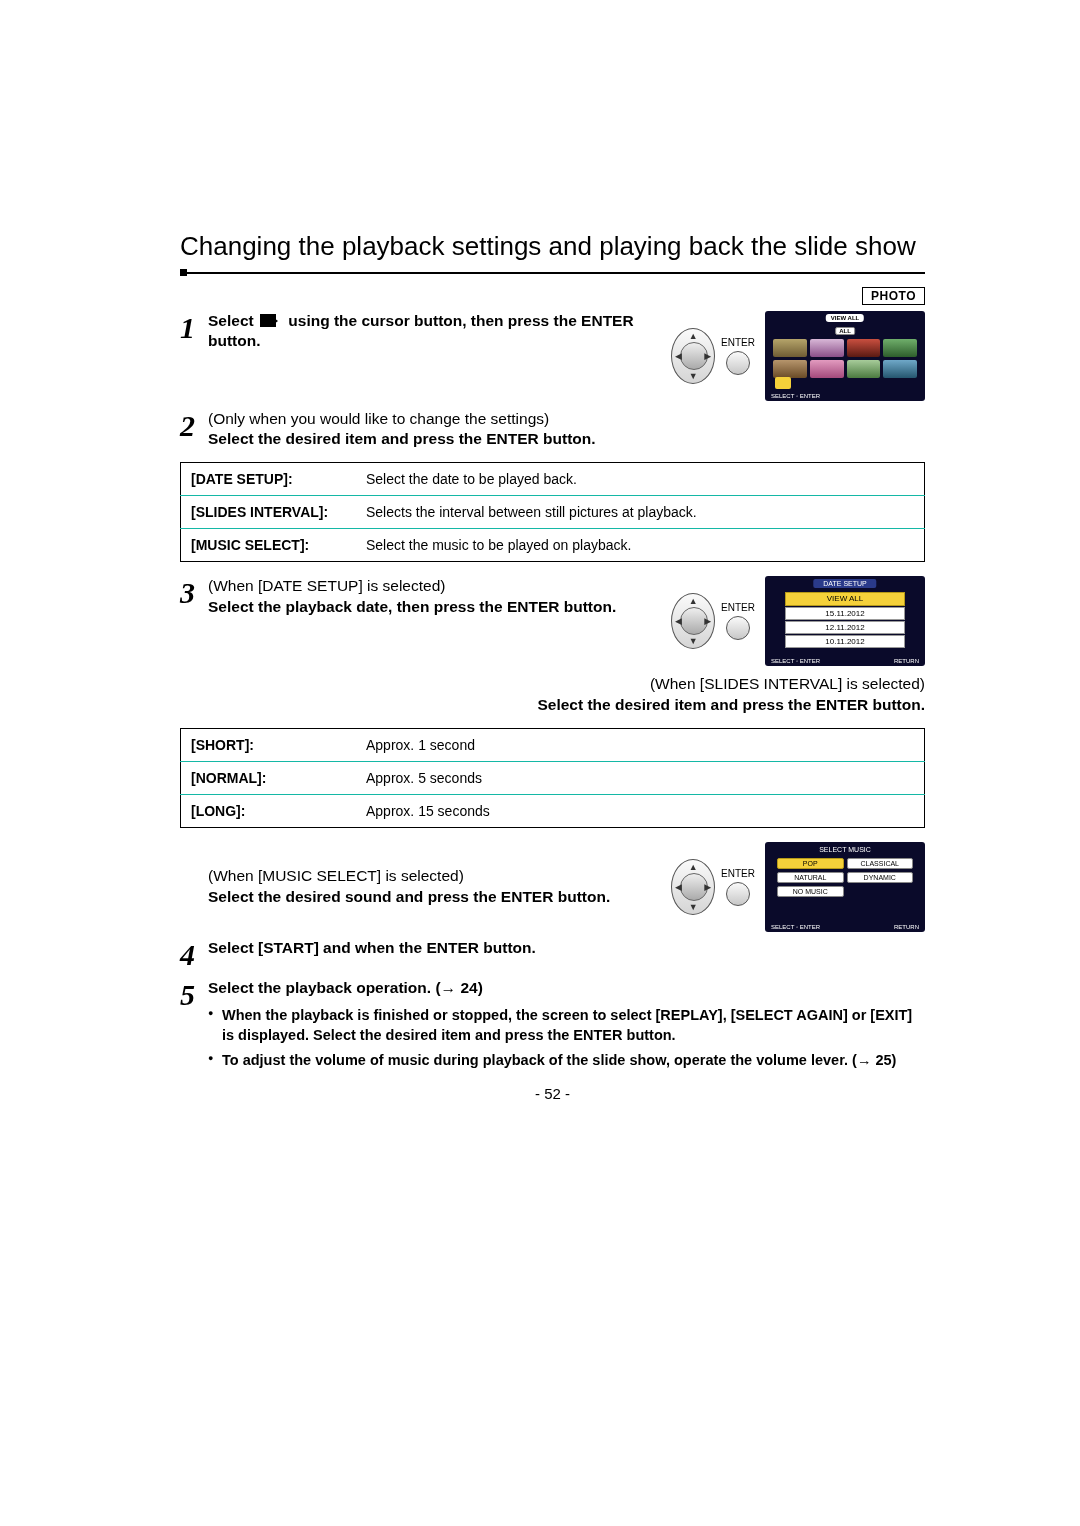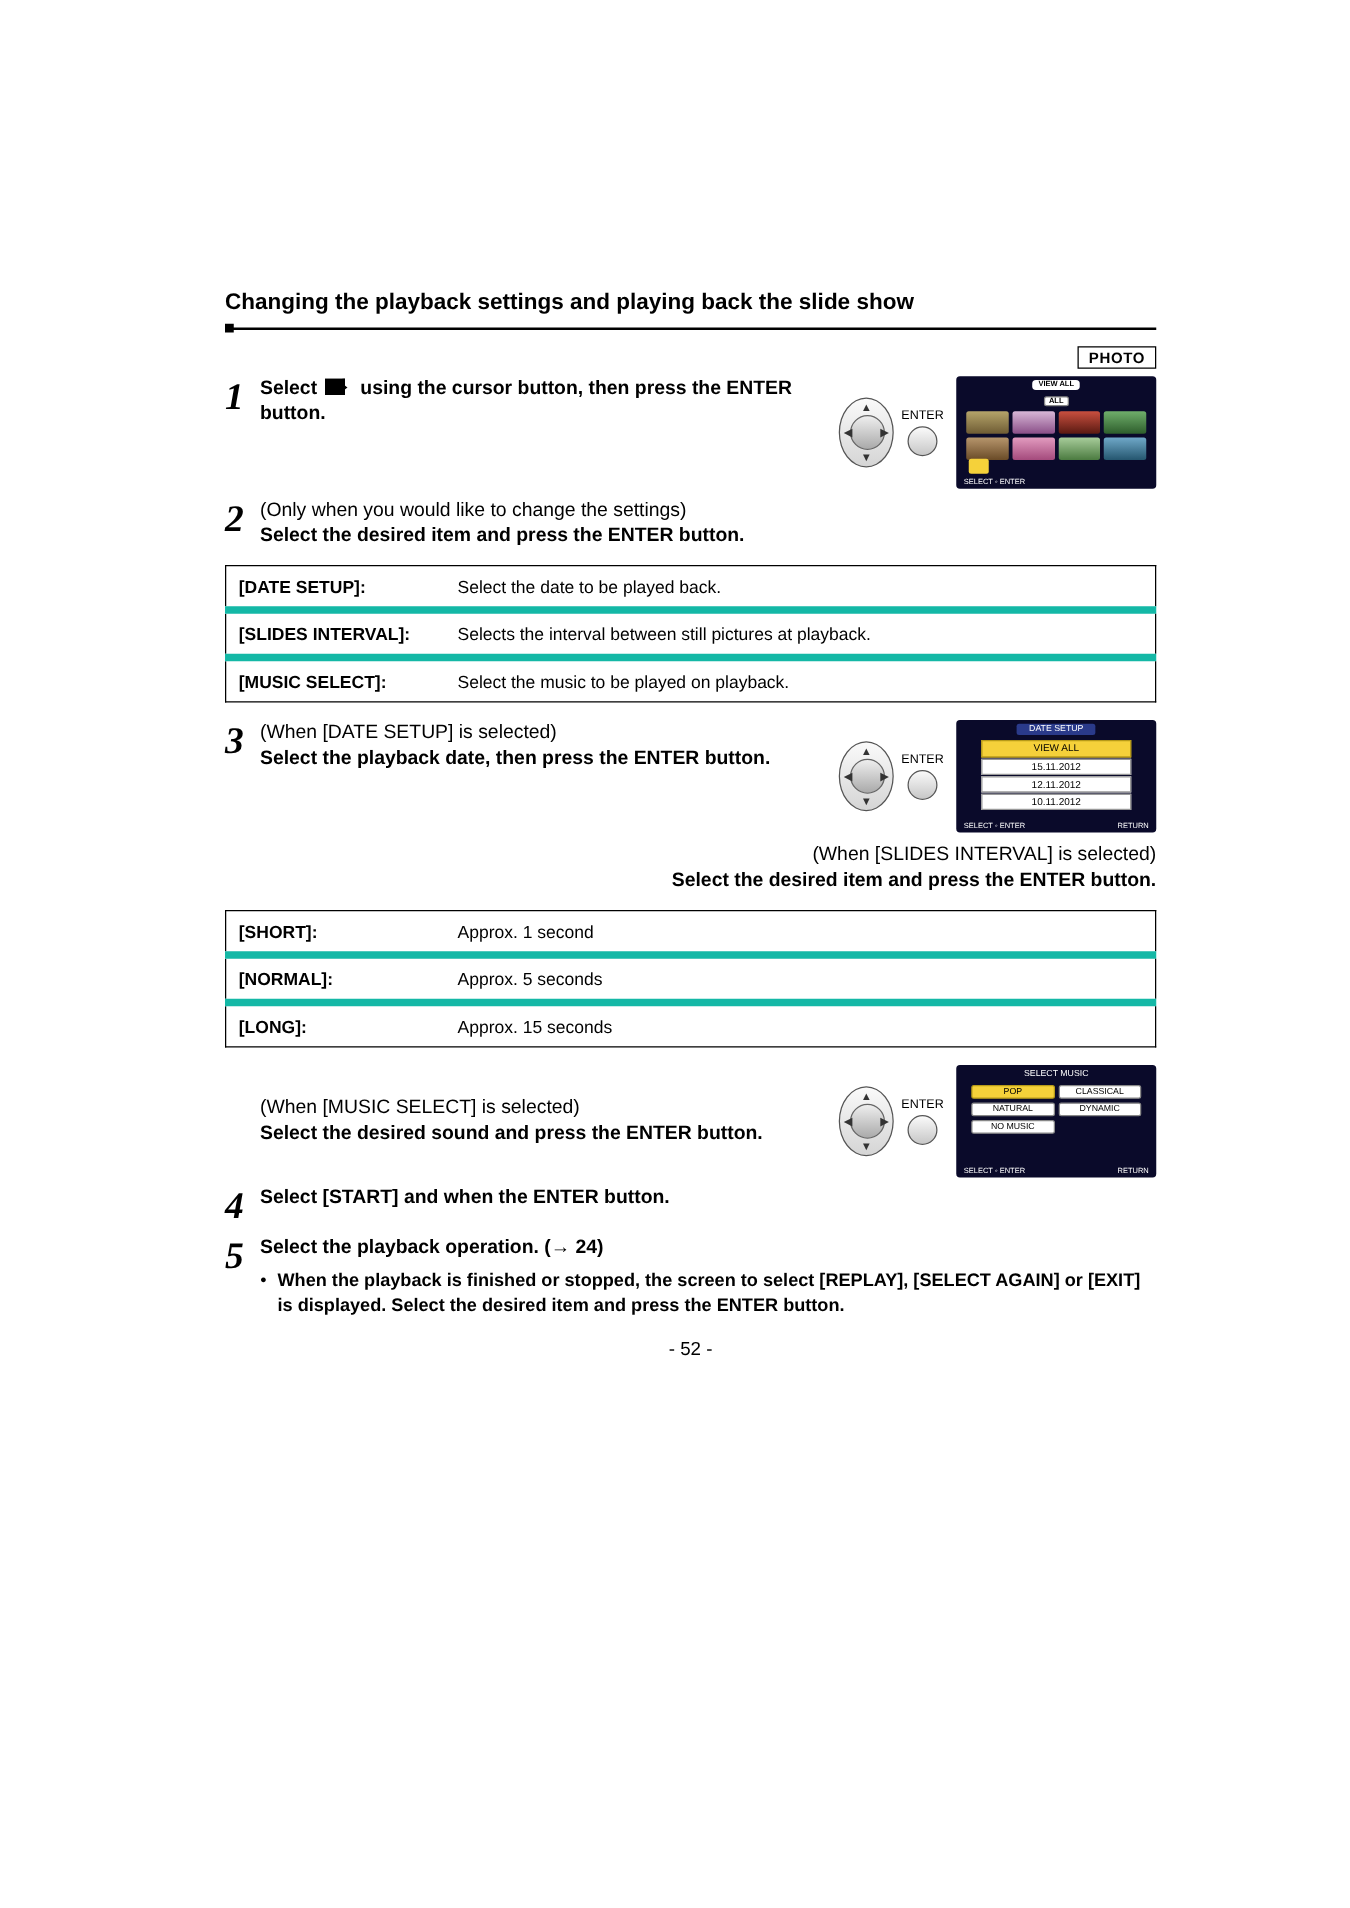--- a/index.html
+++ b/index.html
@@ -12,22 +12,22 @@
     height: 1526px;
     position: relative;
   }
   .page {
     position: absolute;
     left: 180px;
     top: 230px;
     width: 745px;
   }
   h1.title {
-    font-size: 18px;
-    font-weight: bold;
+    font-size: 26px;
+    font-weight: normal;
     margin: 0 0 6px 0;
     line-height: 1.25;
   }
   .rule-row {
     height: 6px;
     position: relative;
     margin-bottom: 12px;
   }
   .rule-line {
     position: absolute;
@@ -81,21 +81,21 @@
 
   .bold { font-weight: bold; }
 
   .setting-table {
     border: 1px solid #000;
     border-collapse: collapse;
     width: 100%;
     margin: 12px 0 14px 0;
   }
   .setting-table td {
-    border-top: 6px solid #14b8a6;
+    border-top: 1px solid #14b8a6;
     padding: 8px 10px;
     font-size: 14px;
     vertical-align: top;
   }
   .setting-table tr:first-child td { border-top: none; }
   .setting-label {
     font-weight: bold;
     white-space: nowrap;
     width: 155px;
   }
@@ -368,19 +368,20 @@
   </div>
 
   <div class="step">
     <div class="step-num">5</div>
     <div class="step-body">
       <span class="bold">
         <span>Select the playback operation. (</span><span>→</span> <span>24</span><span>)</span>
       </span>
       <ul class="bullets">
         <li>When the playback is finished or stopped, the screen to select [REPLAY], [SELECT AGAIN] or [EXIT] is displayed. Select the desired item and press the ENTER button.</li>
+        <li>To adjust the volume of music during playback of the slide show, operate the volume lever. (→ 25)</li>
       </ul>
     </div>
   </div>
 
   <div class="page-num">- 52 -</div>
 
 </div>
 
 </body></html>

